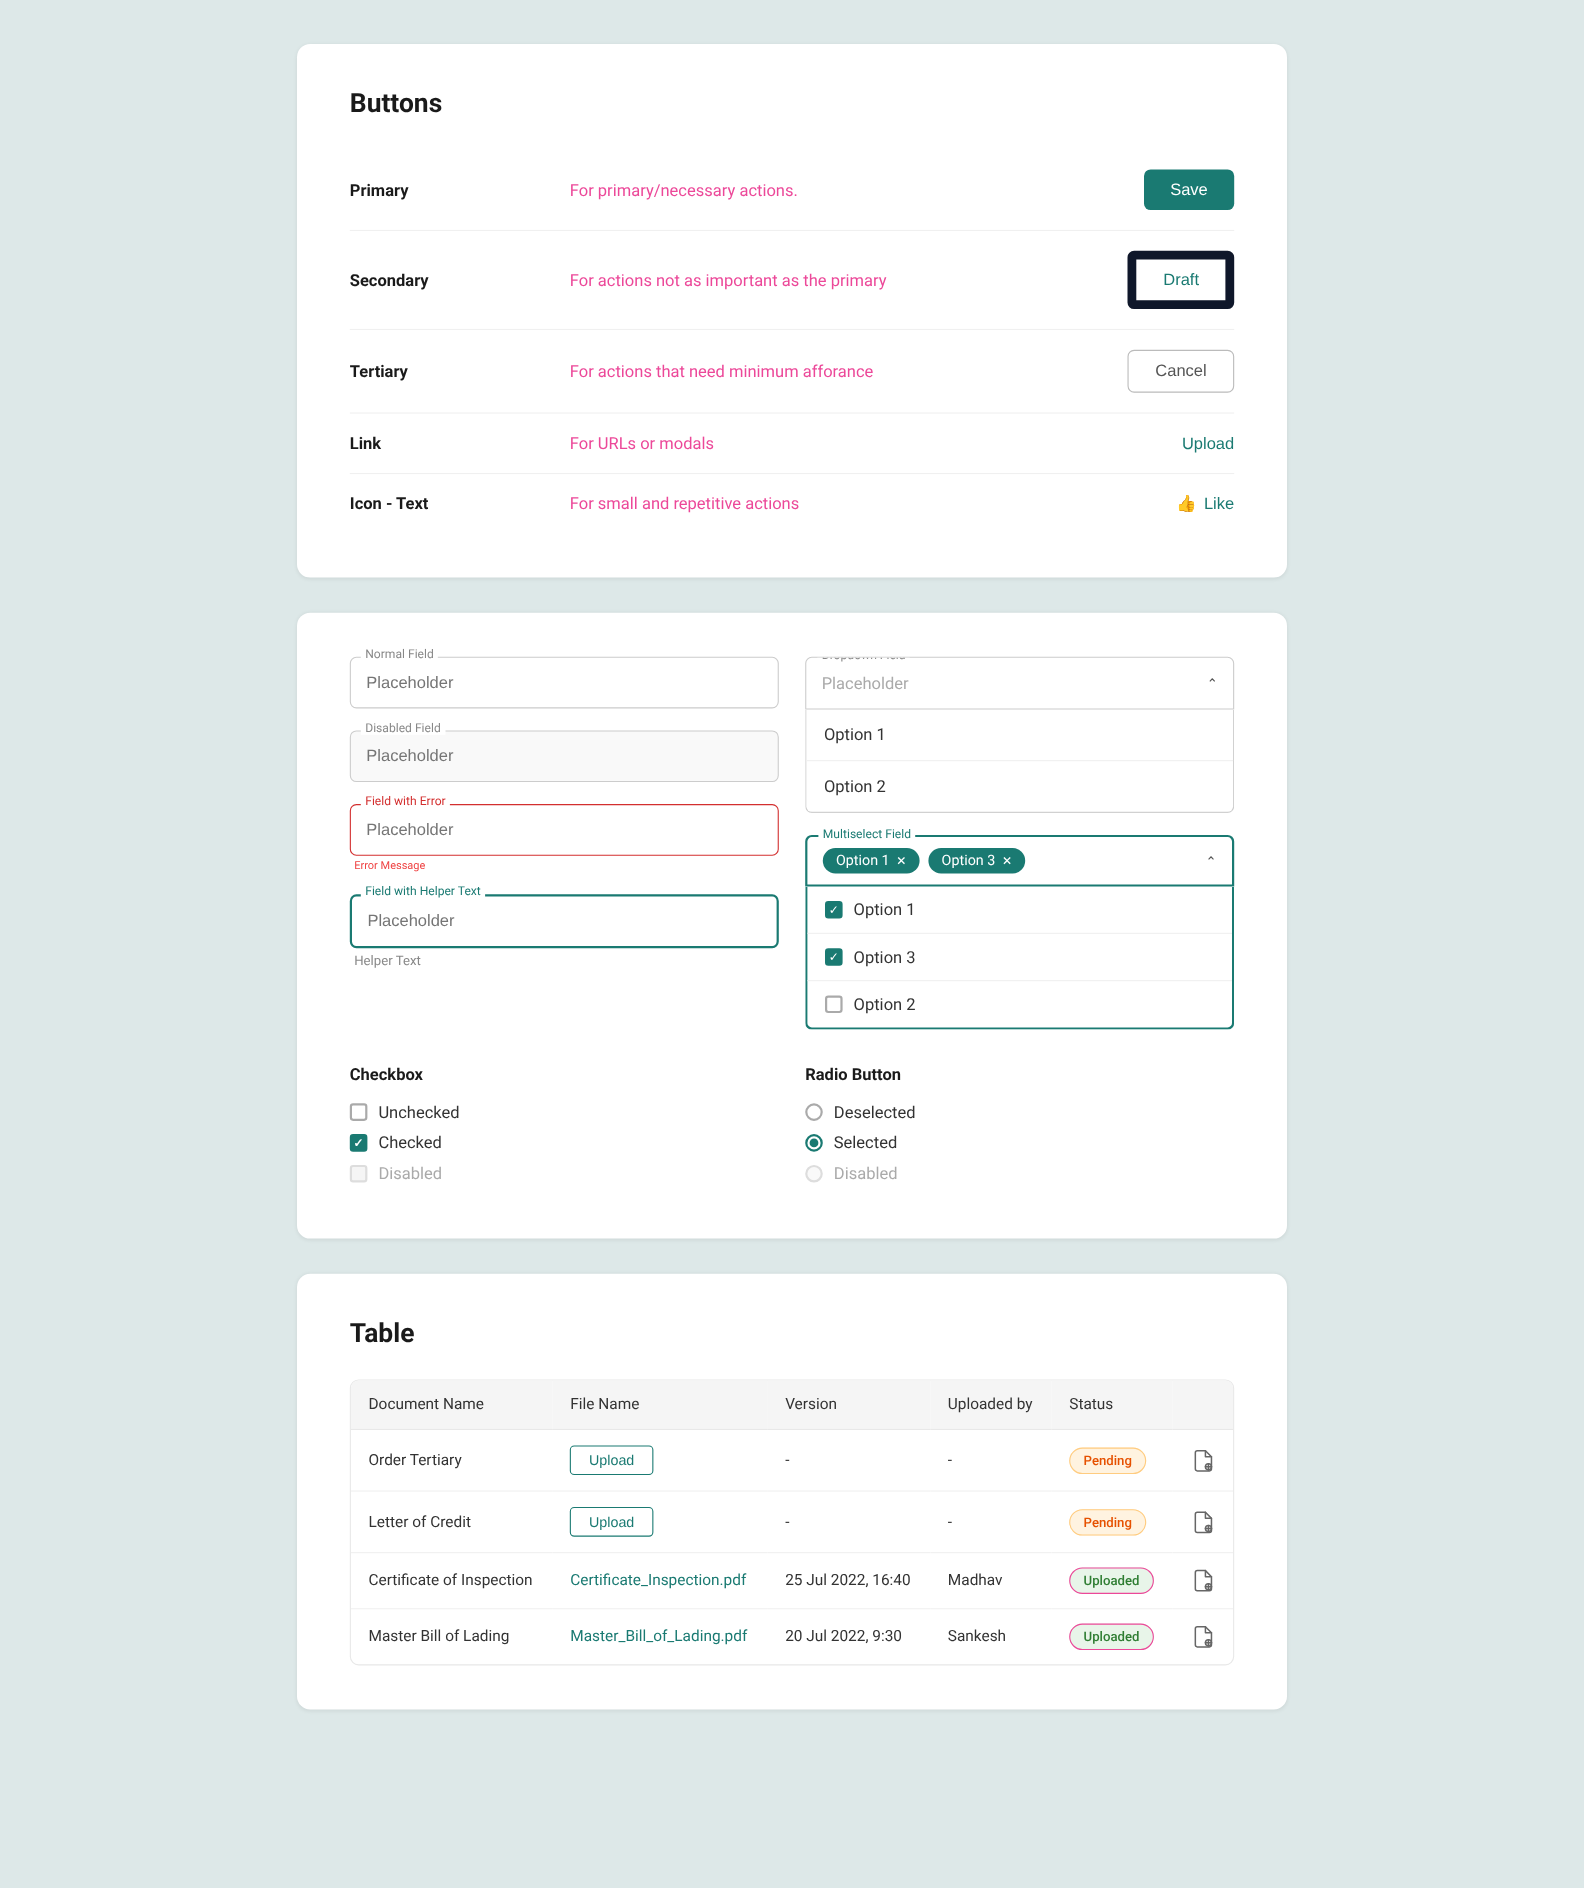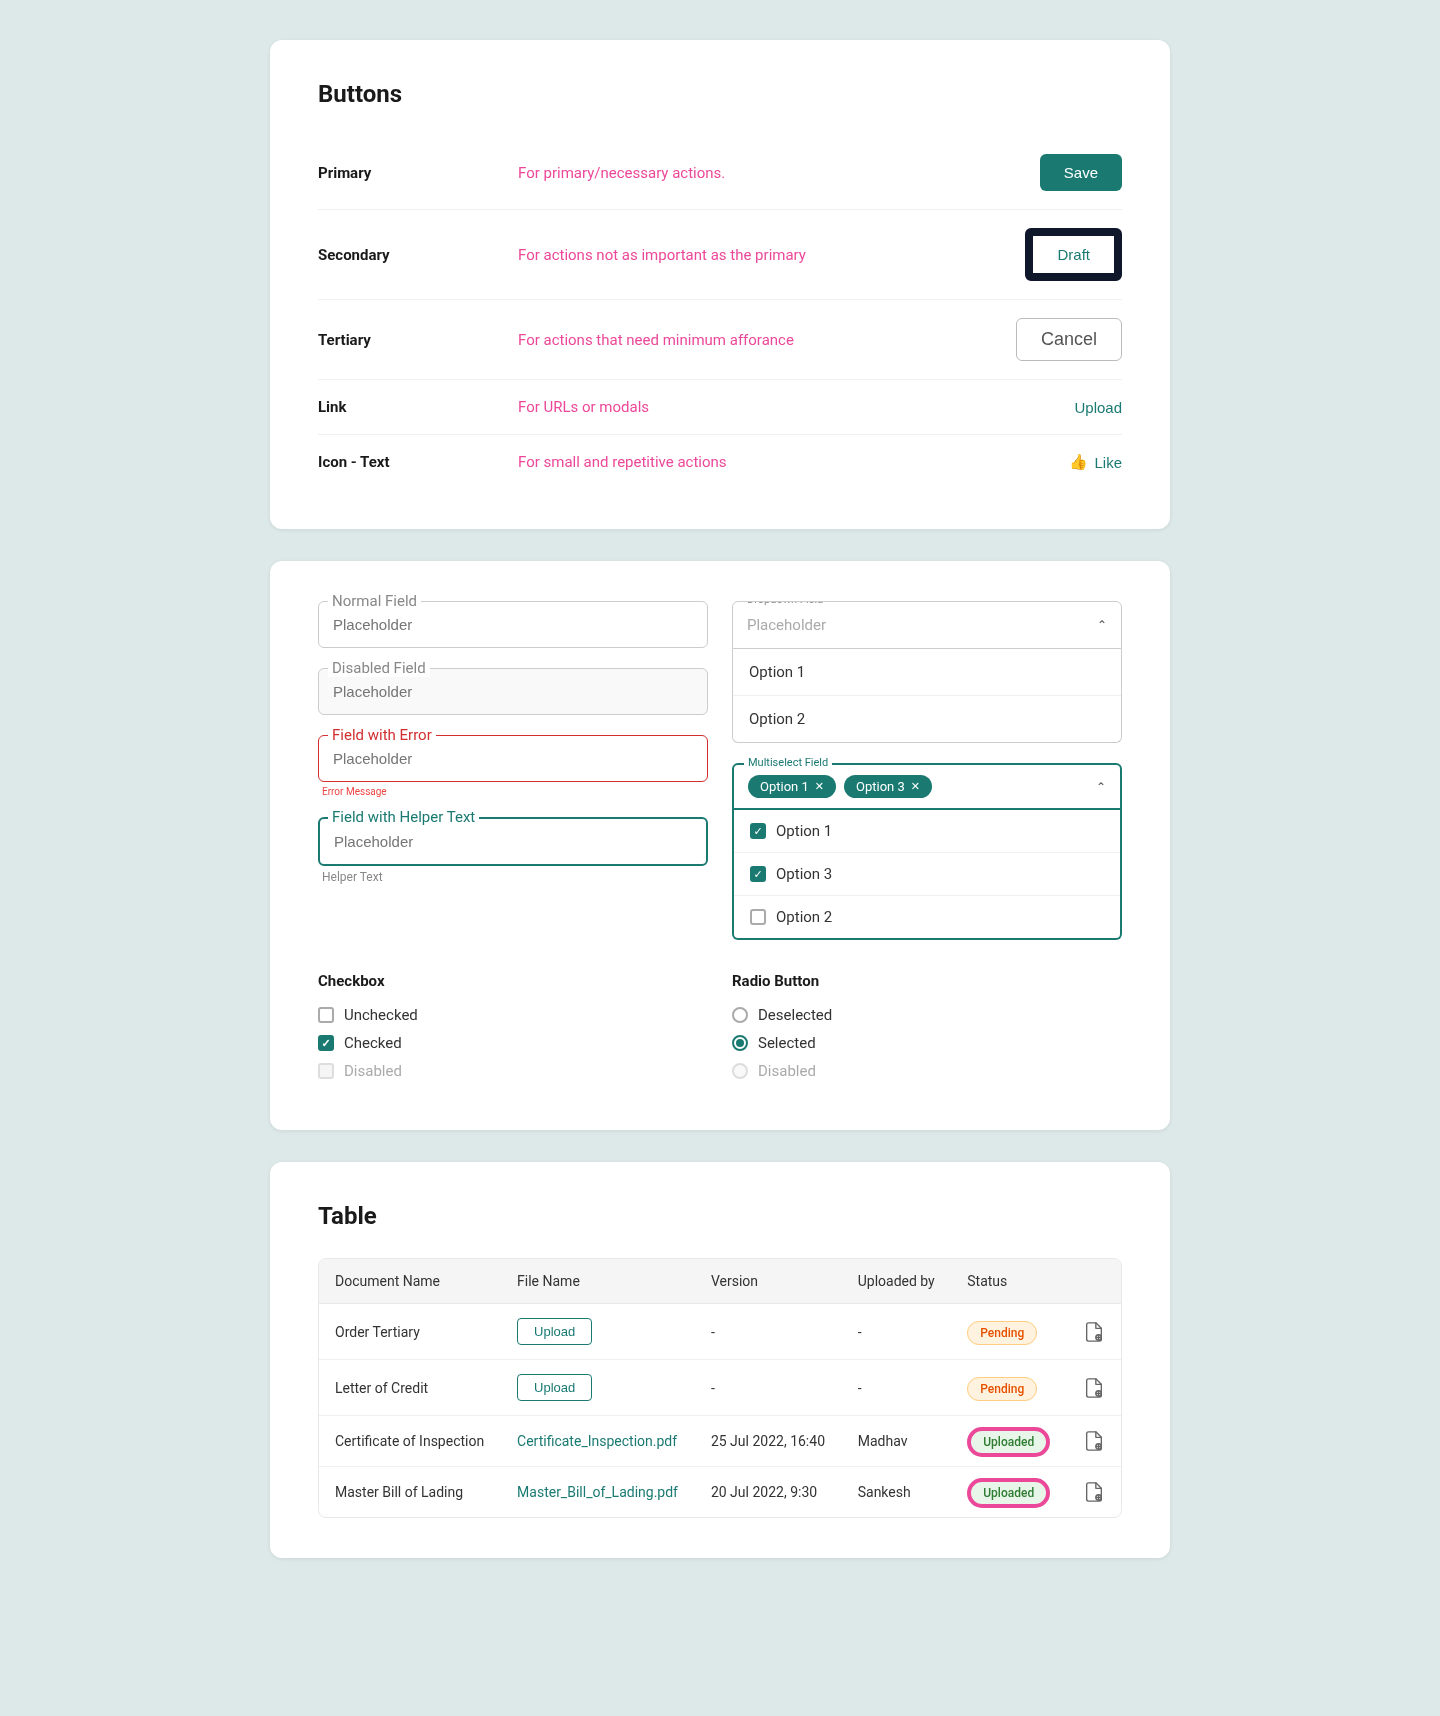--- a/index.html
+++ b/index.html
@@ -68,21 +68,21 @@
       font-size: 15px;
       font-weight: 500;
       cursor: pointer;
     }
     .btn-tertiary {
       background: #fff;
       color: #555;
       border: 1px solid #bbb;
       padding: 10px 24px;
       border-radius: 6px;
-      font-size: 18px;
+      font-size: 15px;
       font-weight: 500;
       cursor: pointer;
     }
     .btn-link {
       background: none;
       border: none;
       color: #1a7a72;
       font-size: 15px;
       font-weight: 500;
       cursor: pointer;
@@ -113,21 +113,21 @@
     }
     .field-wrapper {
       position: relative;
     }
     .field-label {
       position: absolute;
       top: -9px;
       left: 10px;
       background: #fff;
       padding: 0 4px;
-      font-size: 15px;
+      font-size: 11px;
       color: #888;
       z-index: 1;
     }
     .field-label.error { color: #d32f2f; }
     .field-label.focused { color: #1a7a72; }
     .form-input {
       width: 100%;
       padding: 14px 14px;
       border: 1px solid #ccc;
       border-radius: 6px;
@@ -429,21 +429,21 @@
       color: #e65100;
       border: 1px solid #ffcc80;
       padding: 4px 12px;
       border-radius: 20px;
       font-size: 12px;
       font-weight: 500;
     }
     .badge-uploaded {
       background: #e8f5e9;
       color: #2e7d32;
-      border: 4px solid #ec4899;
+      border: 1px solid #ec4899;
       padding: 4px 12px;
       border-radius: 20px;
       font-size: 12px;
       font-weight: 500;
     }
     .file-link {
       color: #1a7a72;
       text-decoration: none;
       font-size: 14px;
     }

